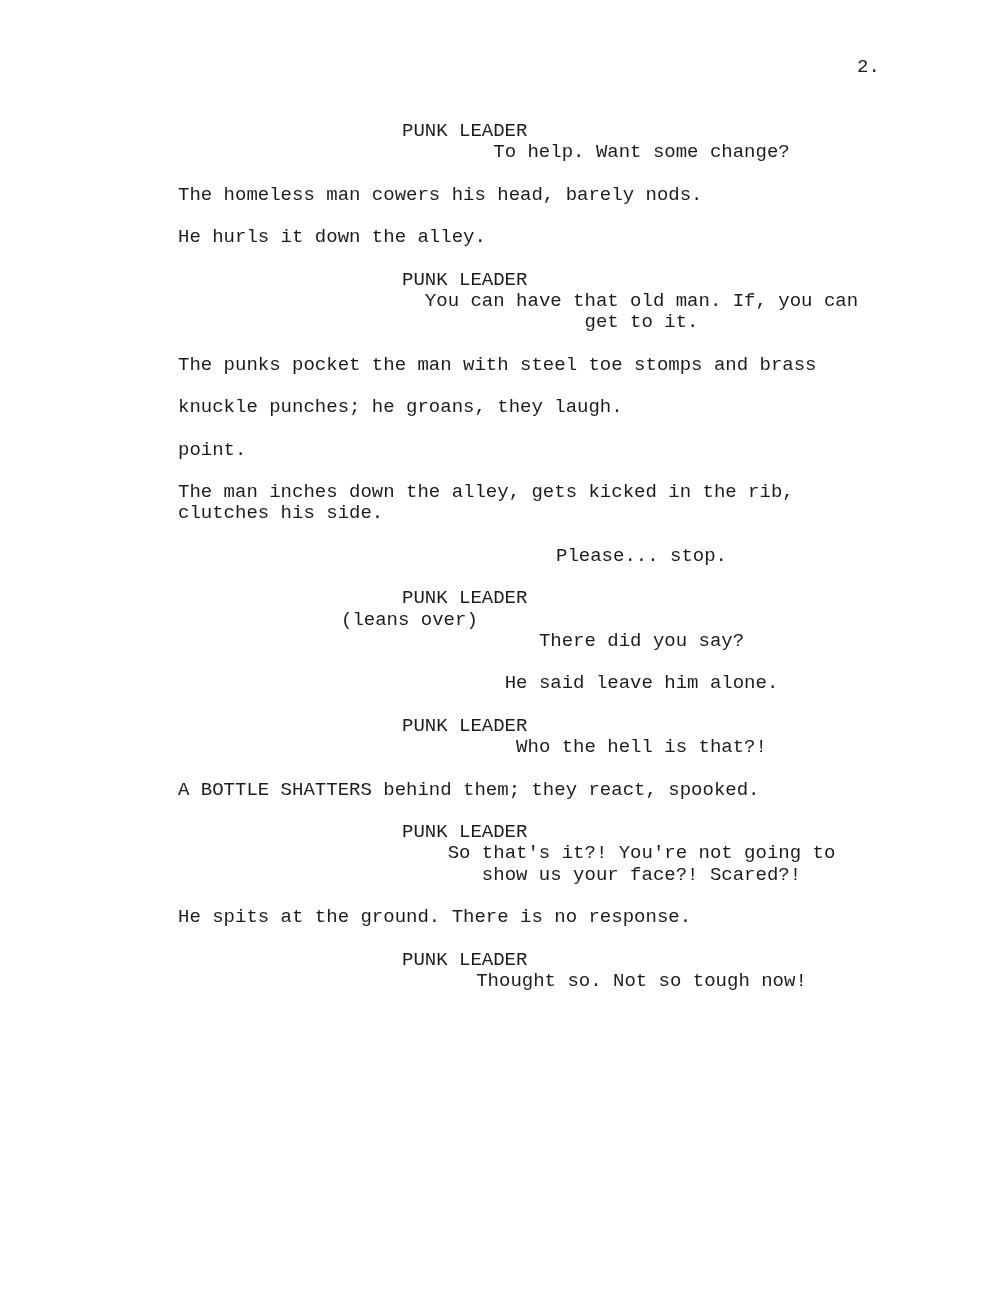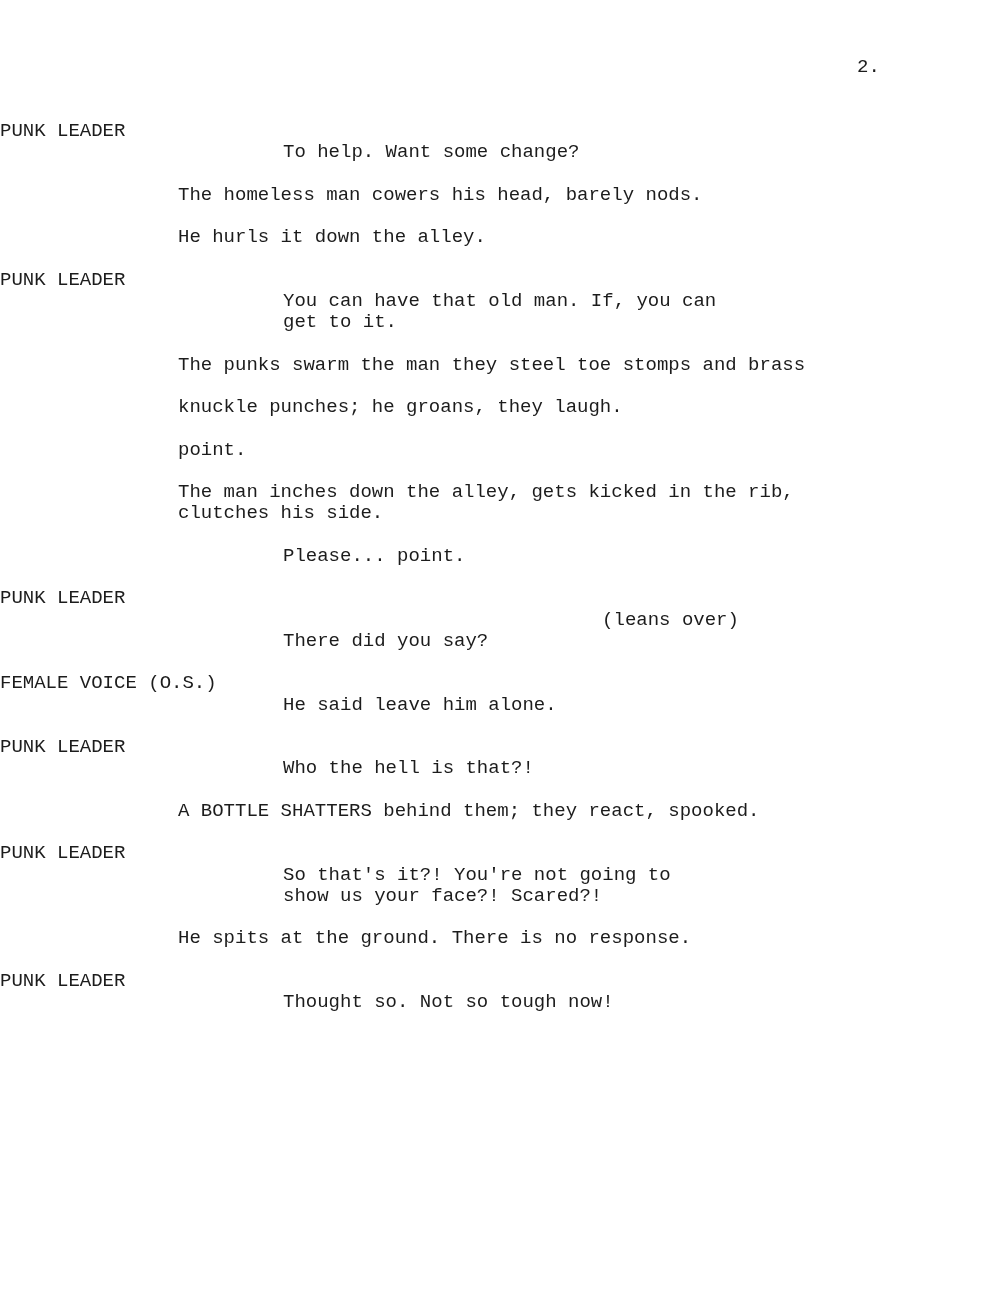--- a/index.html
+++ b/index.html
@@ -17,23 +17,23 @@
     padding-top: 57px;
   }
   .ln { white-space: pre; }
   .pn { margin-left: 857px; }
   .block { margin-top: 21.25px; }
   #script-blocks .block:first-child { margin-top: 42.5px; }
   .b-character + .b-dialogue,
   .b-character + .b-parenthetical,
   .b-parenthetical + .b-dialogue { margin-top: 0; }
   .b-action { margin-left: 178px; font-family: Liberation Mono, monospace; }
-  .b-dialogue { margin-left: 283px; }
-  .b-parenthetical { margin-left: 341px; text-align: center; }
-  .b-character { }
+  .b-dialogue { margin-left: 283px; text-align: center; }
+  .b-parenthetical { margin-left: 341px; }
+  .b-character { margin-left: 402px; }
 </style>
 </head>
 <body>
 
 <div class="page">
   <div class="ln pn">2.</div>
   <div id="script-blocks">
       <div class="block b-character">
         <div class="ln">PUNK LEADER</div>
       </div>
@@ -47,46 +47,43 @@
         <div class="ln">He hurls it down the alley.</div>
       </div>
       <div class="block b-character">
         <div class="ln">PUNK LEADER</div>
       </div>
       <div class="block b-dialogue">
         <div class="ln">You can have that old man. If, you can</div>
         <div class="ln">get to it.</div>
       </div>
       <div class="block b-action">
-        <div class="ln">The punks swarm the man they steel toe stomps and brass</div>
+        <div class="ln">The punks pocket the man with steel toe stomps and brass</div>
       </div>
       <div class="block b-action">
         <div class="ln">knuckle punches; he groans, they laugh.</div>
       </div>
       <div class="block b-action">
         <div class="ln">point.</div>
       </div>
       <div class="block b-action">
         <div class="ln">The man inches down the alley, gets kicked in the rib,</div>
         <div class="ln">clutches his side.</div>
       </div>
       <div class="block b-dialogue">
-        <div class="ln">Please... point.</div>
+        <div class="ln">Please... stop.</div>
       </div>
       <div class="block b-character">
         <div class="ln">PUNK LEADER</div>
       </div>
       <div class="block b-parenthetical">
         <div class="ln">(leans over)</div>
       </div>
       <div class="block b-dialogue">
         <div class="ln">There did you say?</div>
-      </div>
-      <div class="block b-character">
-        <div class="ln">FEMALE VOICE (O.S.)</div>
       </div>
       <div class="block b-dialogue">
         <div class="ln">He said leave him alone.</div>
       </div>
       <div class="block b-character">
         <div class="ln">PUNK LEADER</div>
       </div>
       <div class="block b-dialogue">
         <div class="ln">Who the hell is that?!</div>
       </div>

